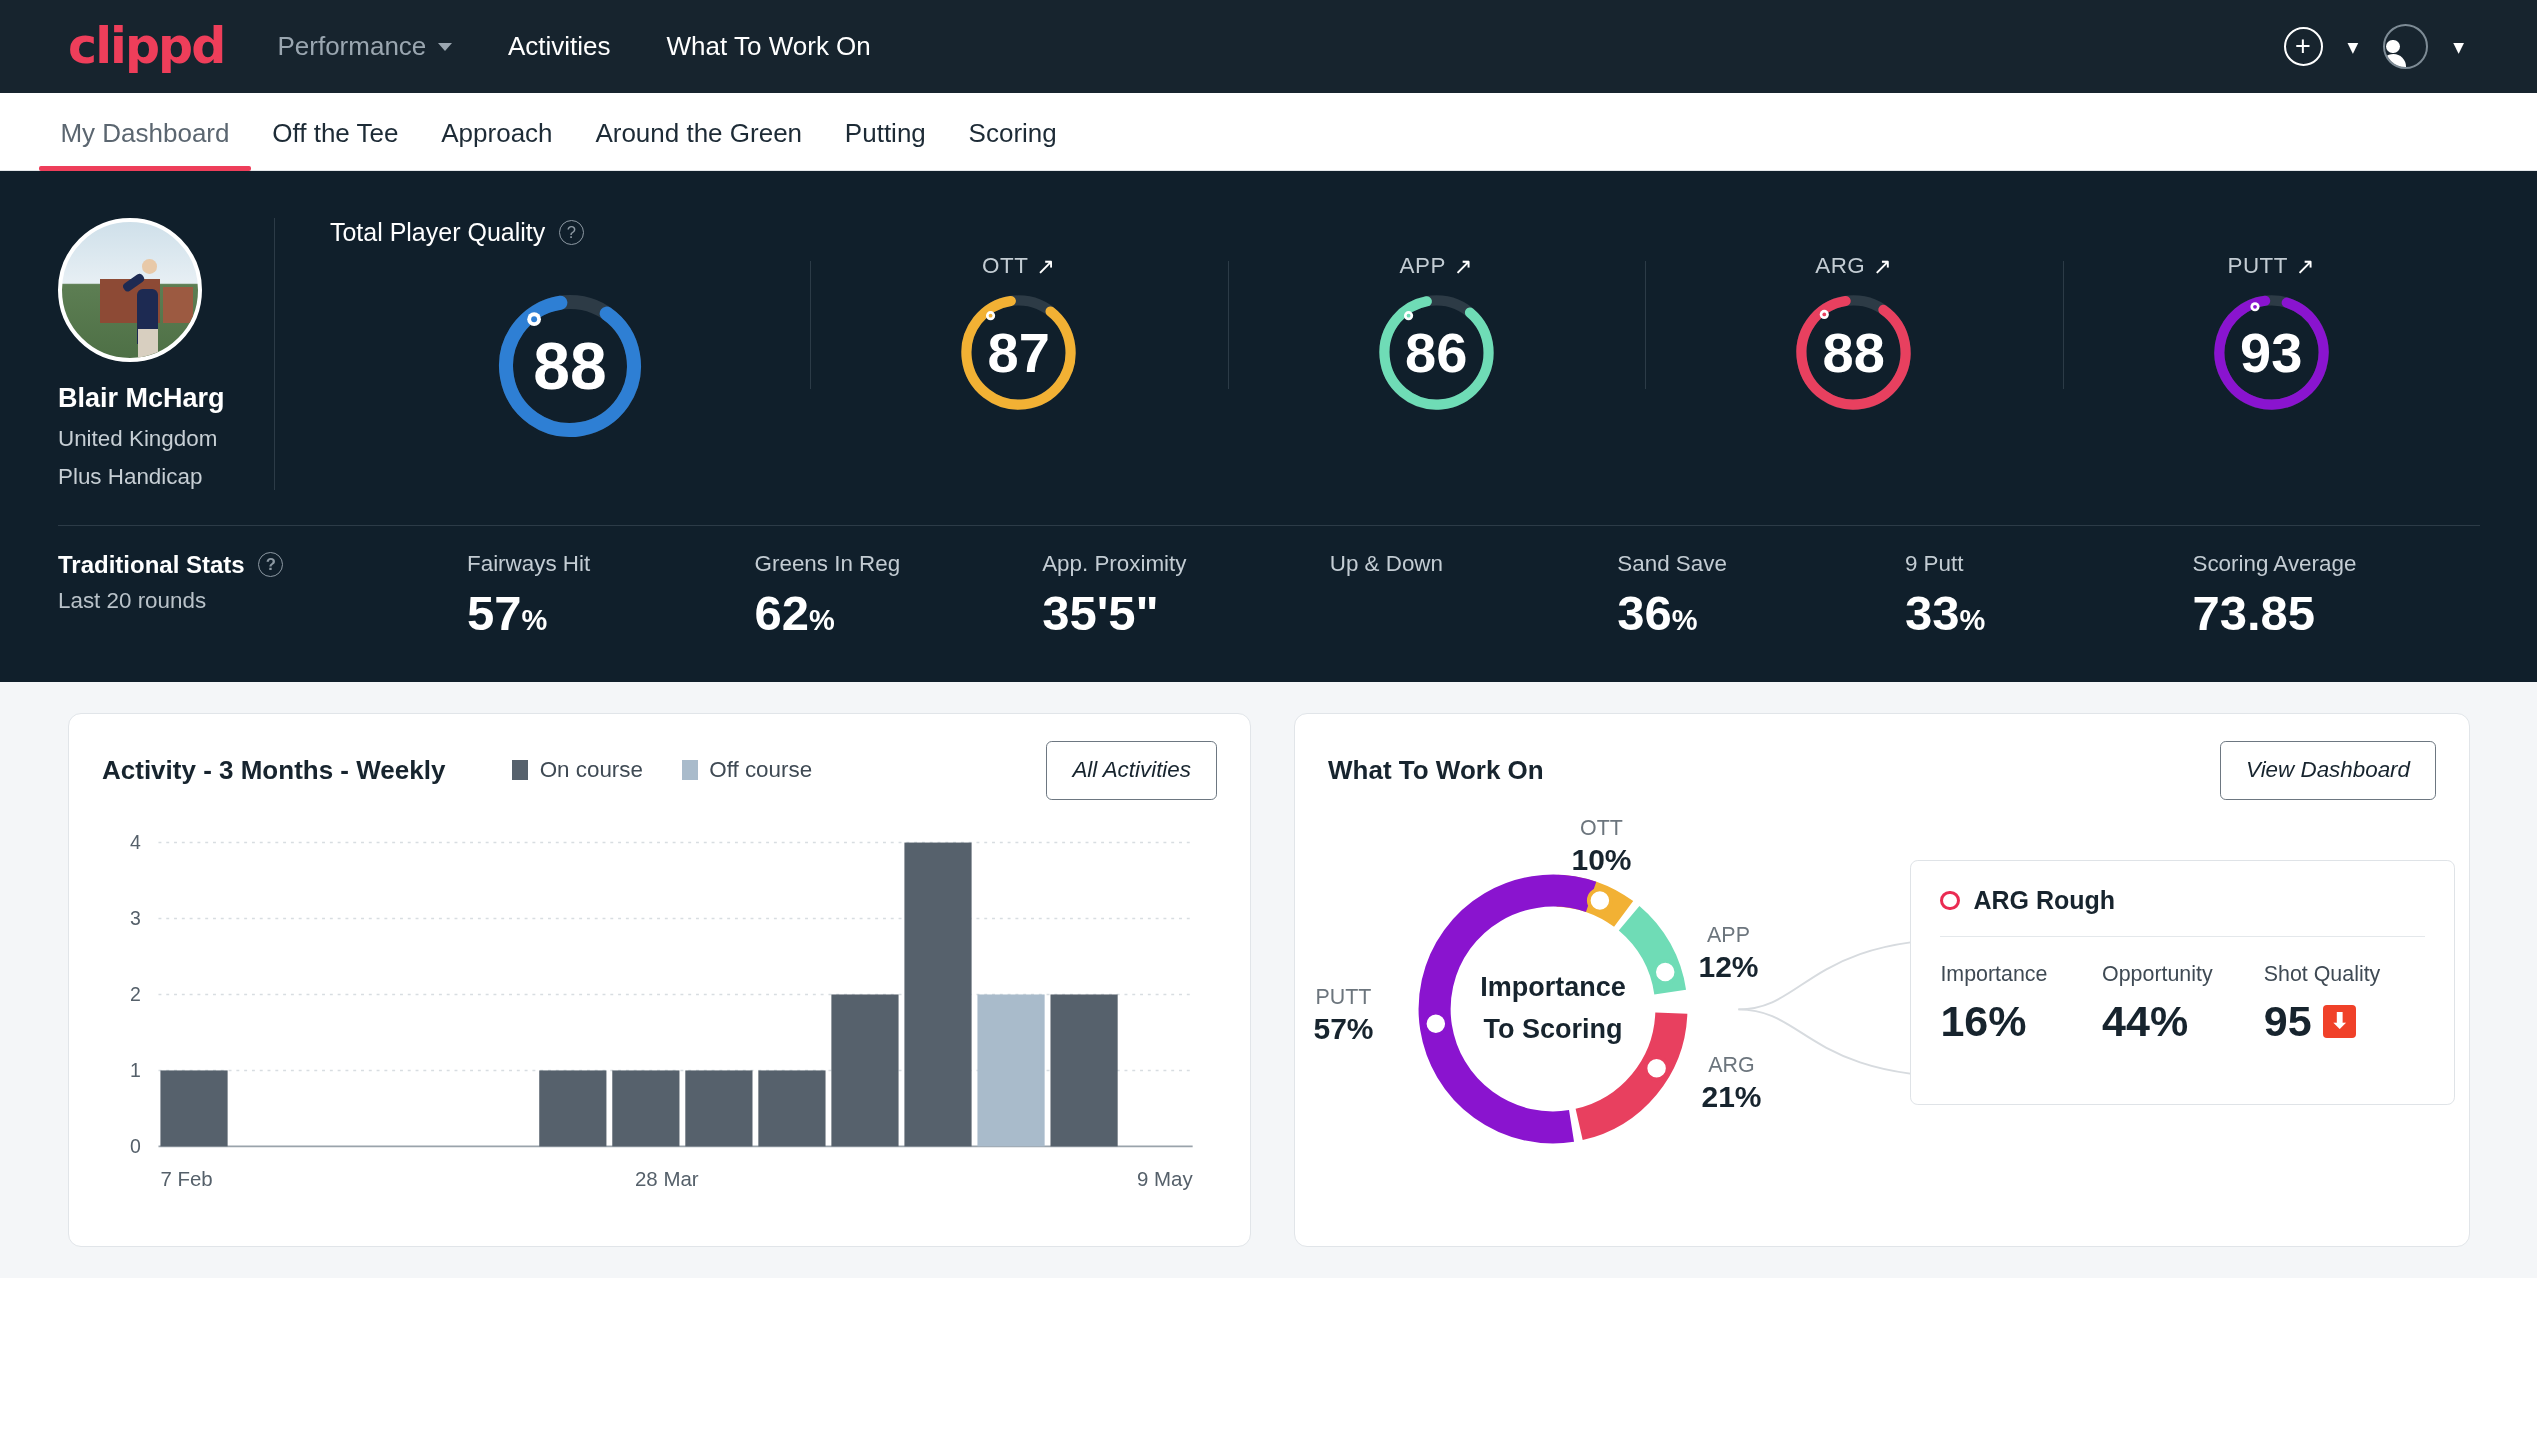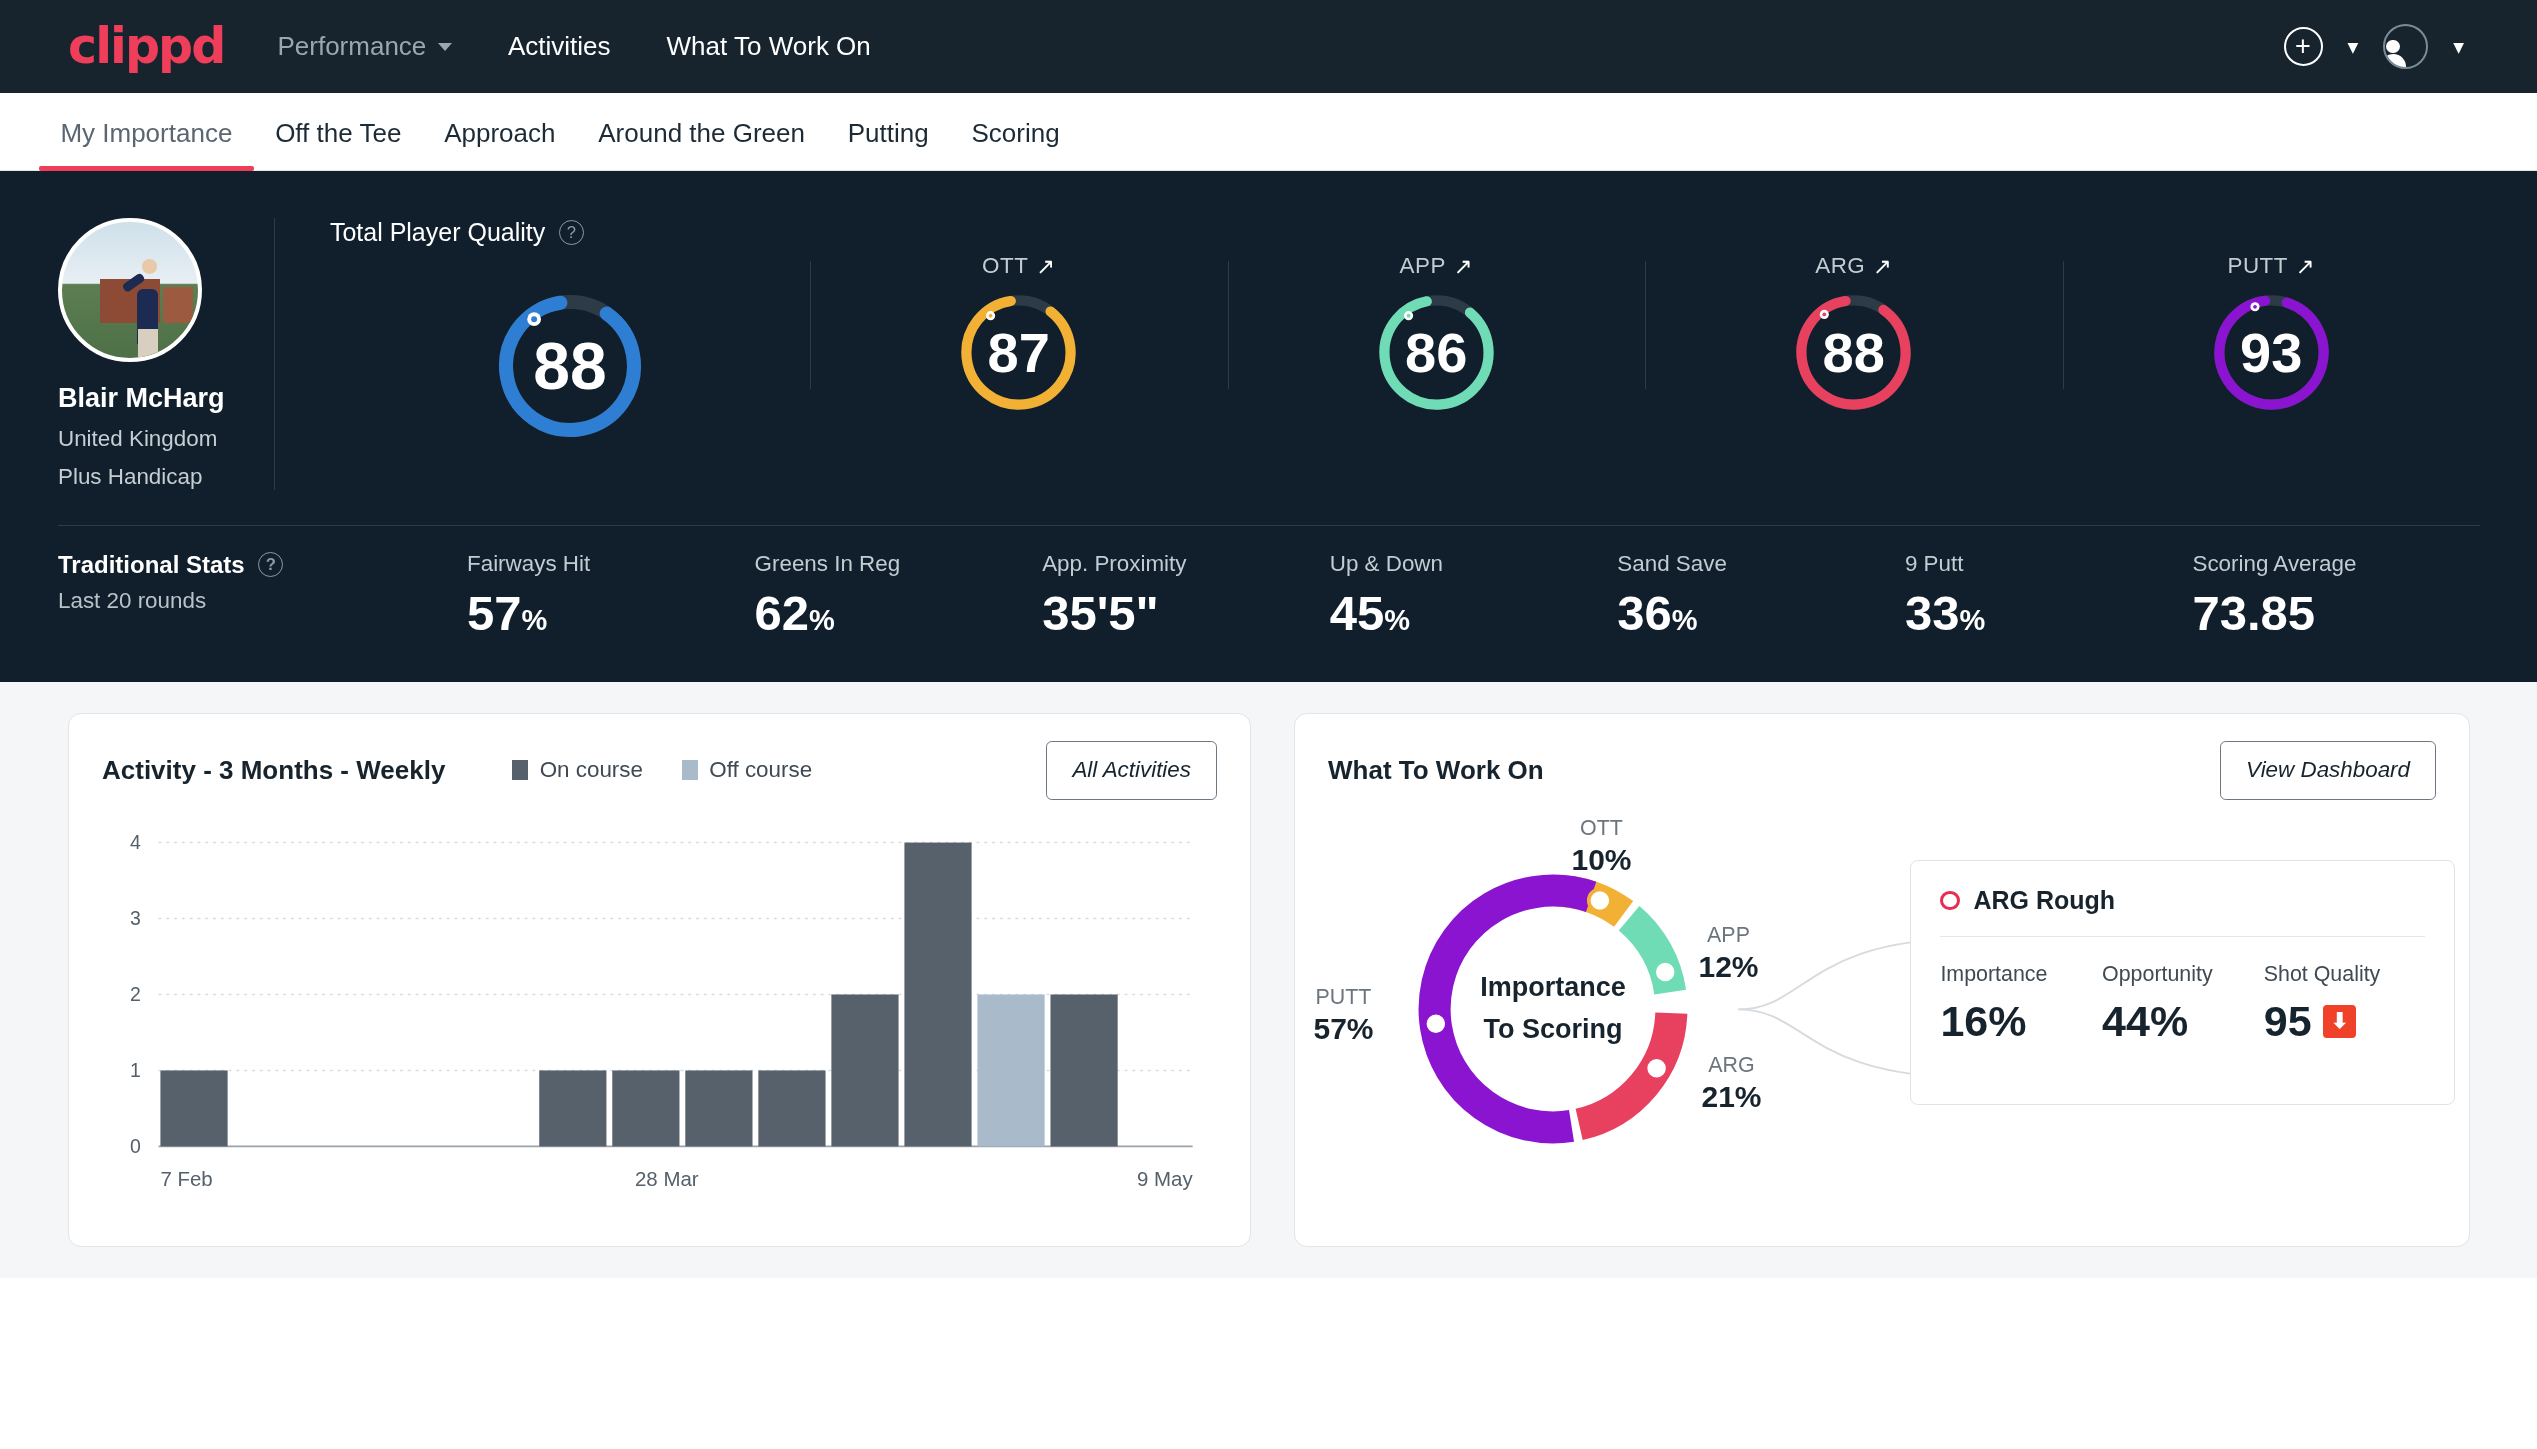--- a/index.html
+++ b/index.html
@@ -172,21 +172,21 @@
     <span class="mini-chev">▾</span>
     <div class="avatar-circle">
       <span class="av-head"></span>
       <span class="av-body"></span>
     </div>
     <span class="mini-chev">▾</span>
   </div>
 </div>
 
 <div class="tabbar">
-  <div class="tab active">My Importance</div>
+  <div class="tab active">My Dashboard</div>
   <div class="tab">Off the Tee</div>
   <div class="tab">Approach</div>
   <div class="tab">Around the Green</div>
   <div class="tab">Putting</div>
   <div class="tab">Scoring</div>
 </div>
 
 <div class="hero">
   <div class="hero-top">
     <div class="profile">
@@ -308,21 +308,20 @@
     <div class="stat">
       <div class="stat-label">Greens In Reg</div>
       <div class="stat-val"><span>62</span><span class="unit">%</span></div>
     </div>
     <div class="stat">
       <div class="stat-label">App. Proximity</div>
       <div class="stat-val"><span>35'5"</span><span class="unit"></span></div>
     </div>
     <div class="stat">
       <div class="stat-label">Up &amp; Down</div>
-      <div class="stat-val"><span>45</span><span class="unit">%</span></div>
     </div>
     <div class="stat">
       <div class="stat-label">Sand Save</div>
       <div class="stat-val"><span>36</span><span class="unit">%</span></div>
     </div>
     <div class="stat">
       <div class="stat-label">9 Putt</div>
       <div class="stat-val"><span>33</span><span class="unit">%</span></div>
     </div>
     <div class="stat">

